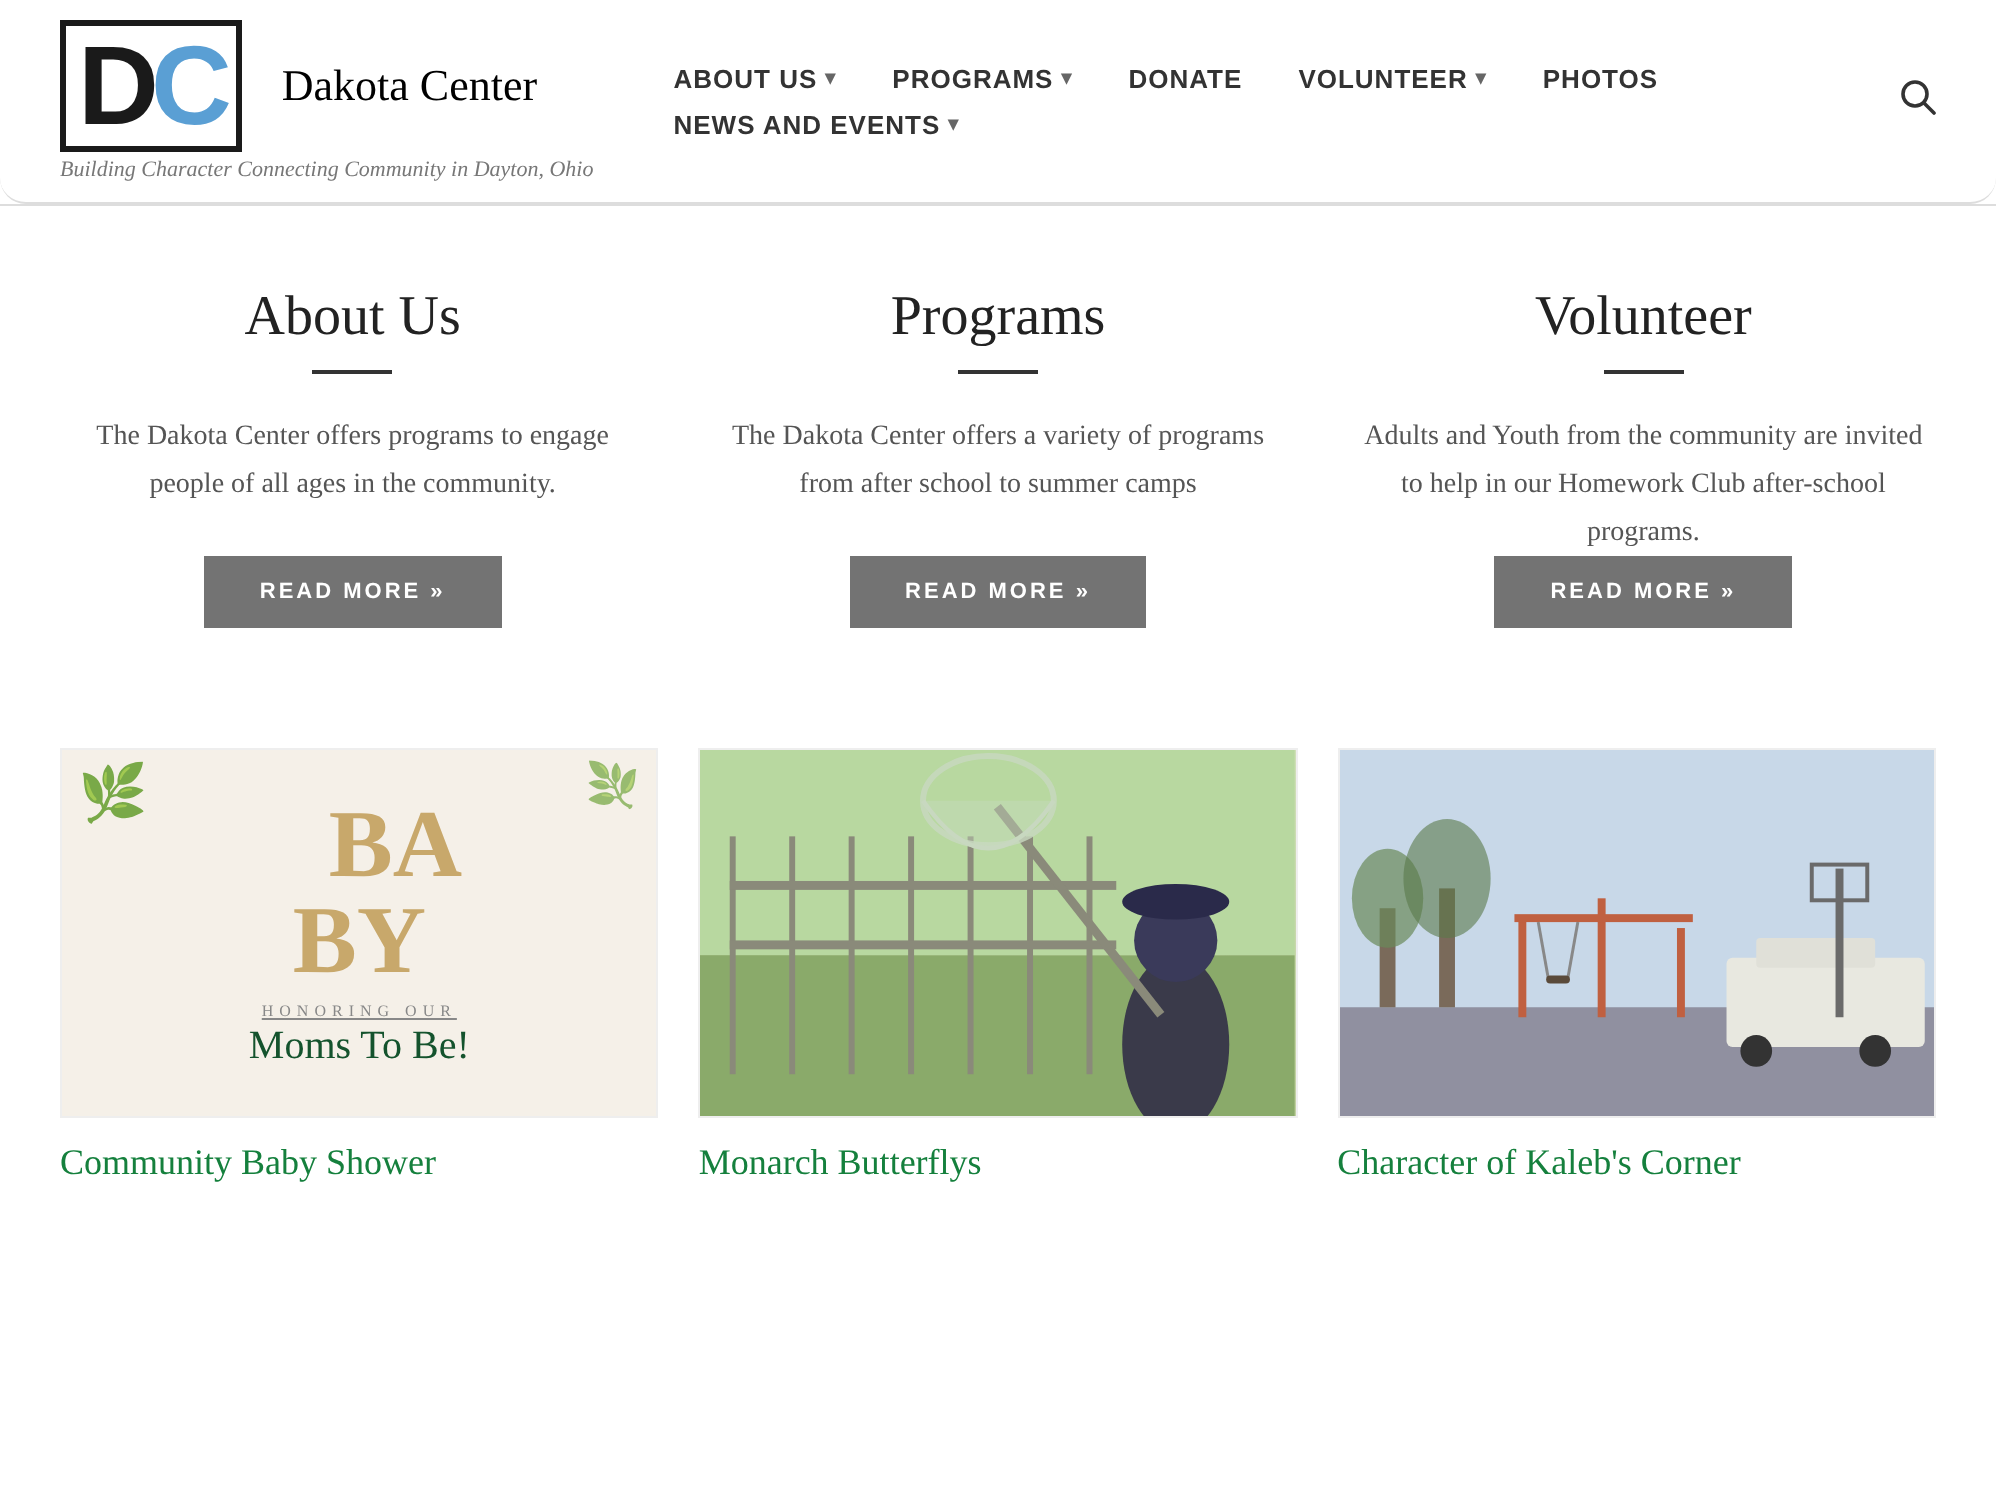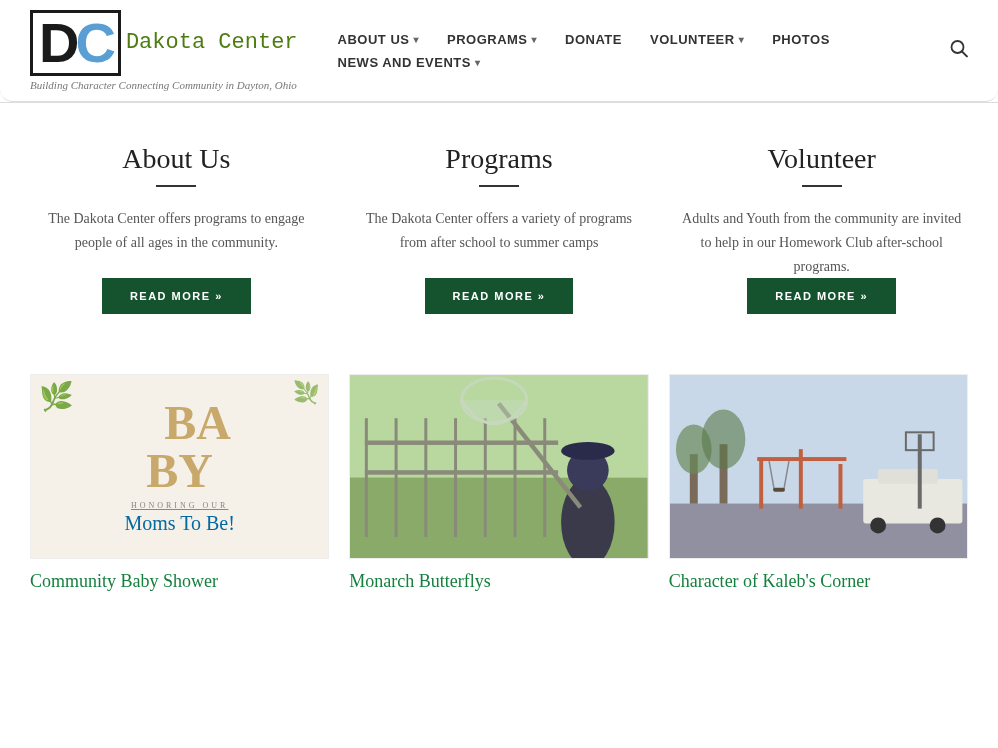--- a/index.html
+++ b/index.html
@@ -32,24 +32,24 @@
       line-height: 1;
       border: 3px solid #1a1a1a;
       padding: 2px 6px;
       letter-spacing: -4px;
     }
     .logo-dc span {
       color: #5a9fd4;
     }
     .logo-name {
       font-size: 22px;
-      color: #4d7c0f;
-      font-family: Liberation Mono, monospace;
+      color: #000000;
+      font-family: Liberation Serif, serif;
       font-weight: 400;
-      margin-left: 5px;
+      margin-left: 20px;
       line-height: 1;
     }
     .logo-tagline {
       font-size: 11px;
       color: #777;
       font-style: italic;
       font-family: Georgia, serif;
       margin-top: 3px;
     }
     .nav-container {
@@ -134,21 +134,21 @@
       background: #333;
       margin-bottom: 20px;
     }
     .col-desc {
       font-size: 14px;
       color: #555;
       line-height: 1.7;
       flex: 1;
     }
     .read-more-btn {
-      background: #14532d;
+      background: #737373;
       color: #fff;
       border: none;
       padding: 12px 28px;
       font-size: 11px;
       font-family: Arial, sans-serif;
       font-weight: 700;
       letter-spacing: 1.5px;
       text-transform: uppercase;
       cursor: pointer;
     }
@@ -210,21 +210,21 @@
       font-size: 8px;
       letter-spacing: 3px;
       text-transform: uppercase;
       color: #888;
       margin-top: 6px;
       text-decoration: underline;
     }
     .baby-script {
       font-size: 20px;
       font-family: 'Brush Script MT', cursive;
-      color: #0369a1;
+      color: #14532d;
       margin-top: 2px;
       text-align: center;
     }
     .leaf-deco {
       position: absolute;
       top: 5px;
       left: 8px;
       font-size: 28px;
       color: #7a9a6a;
       opacity: 0.8;

